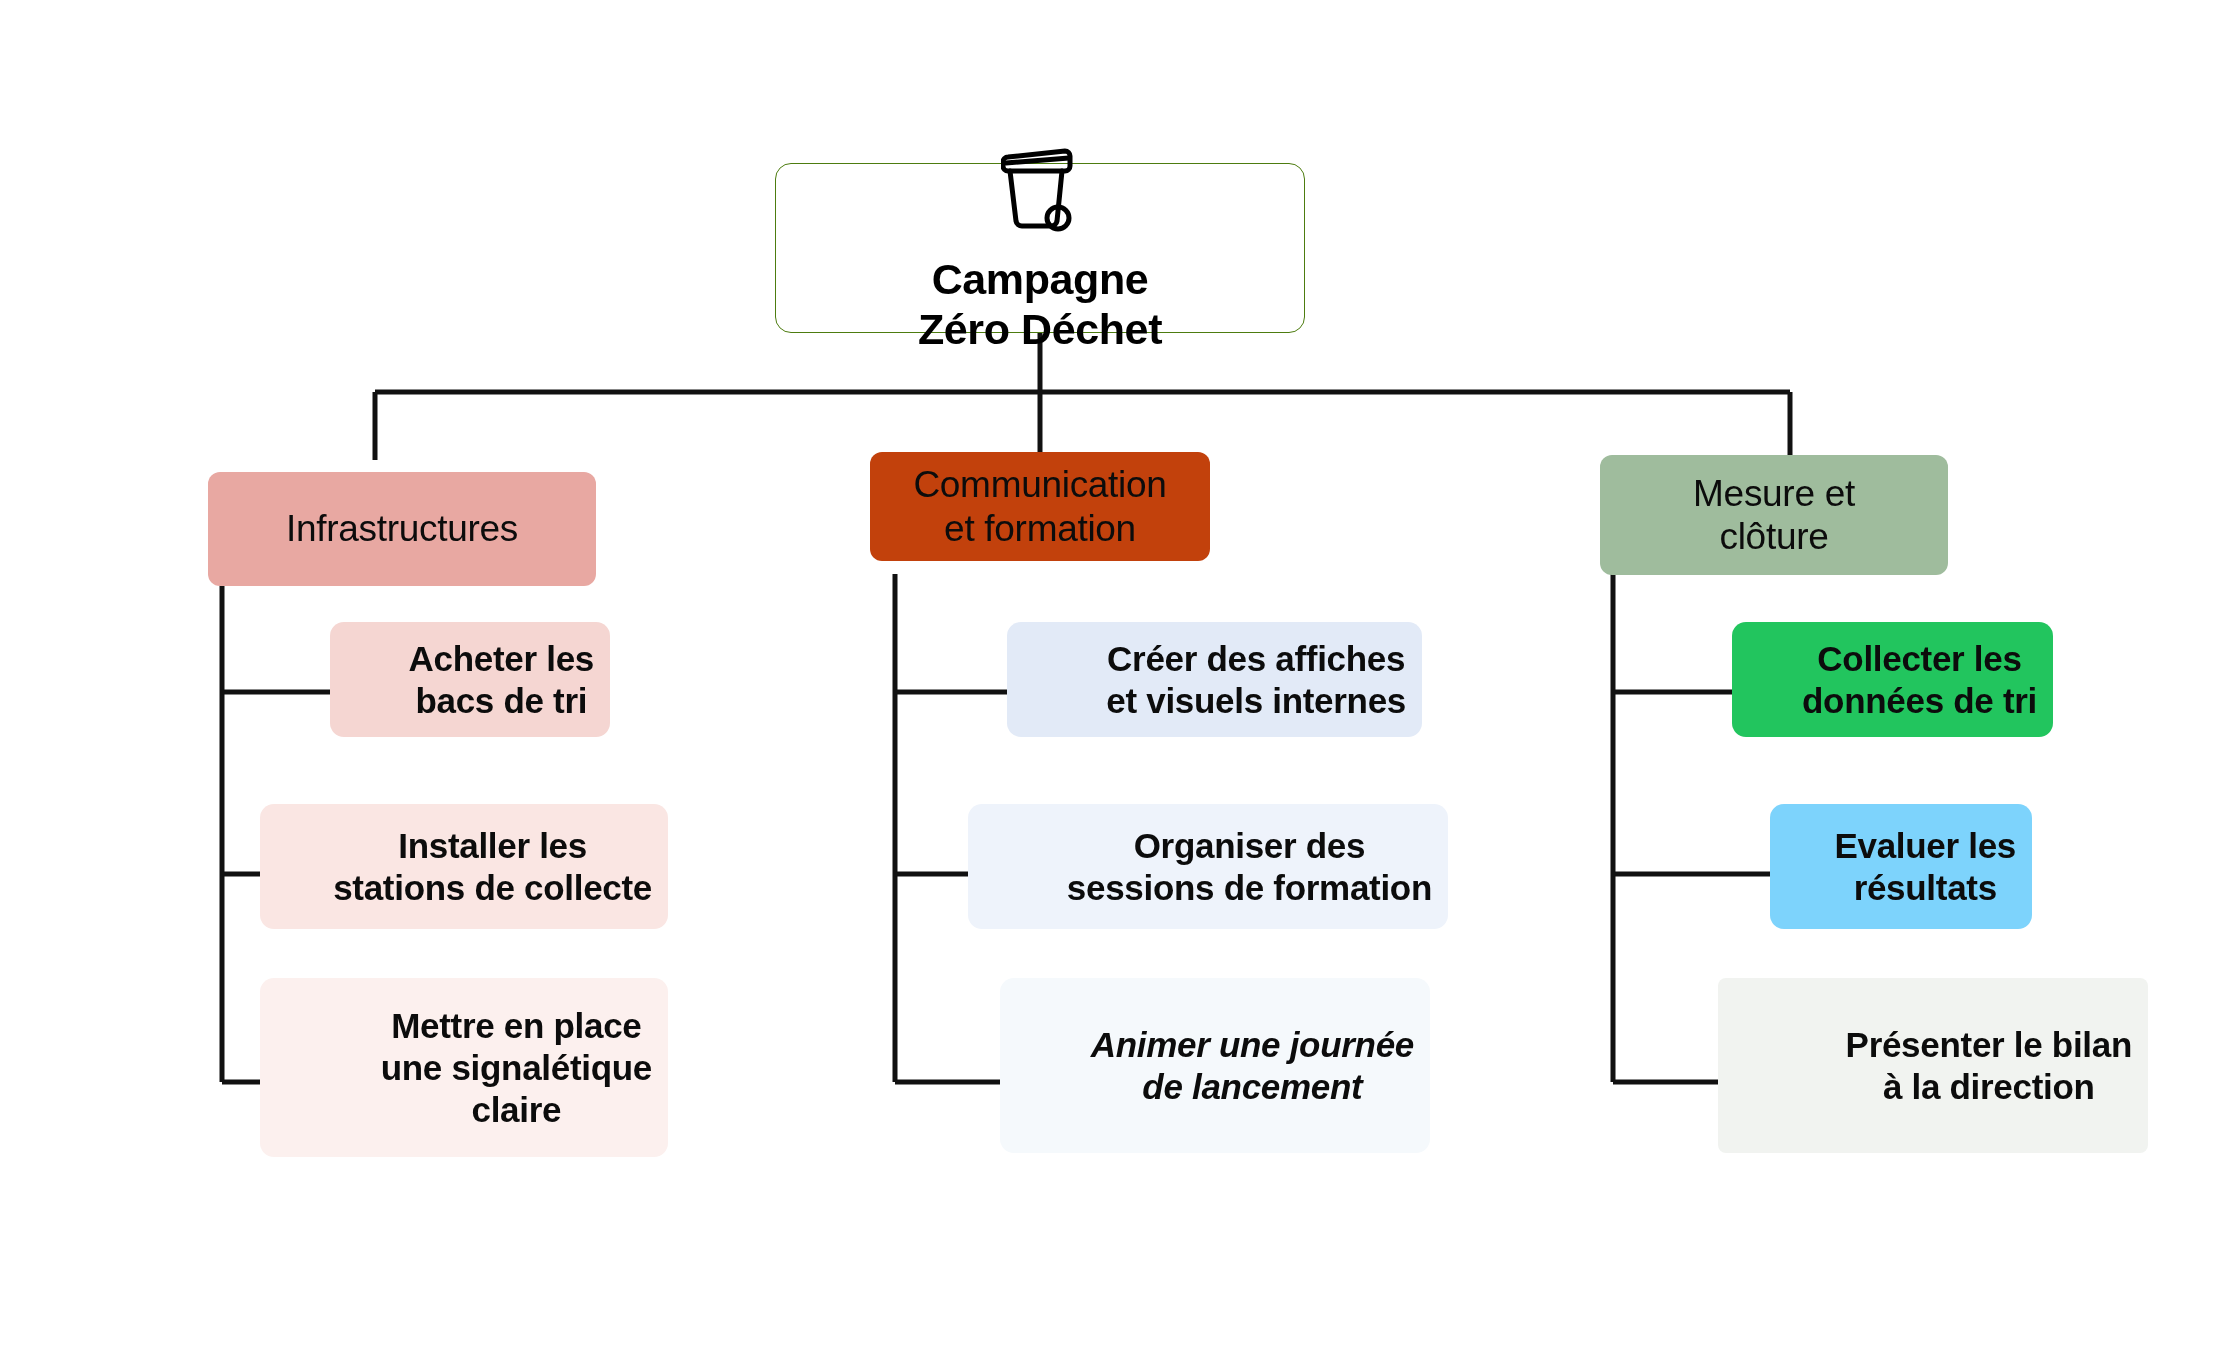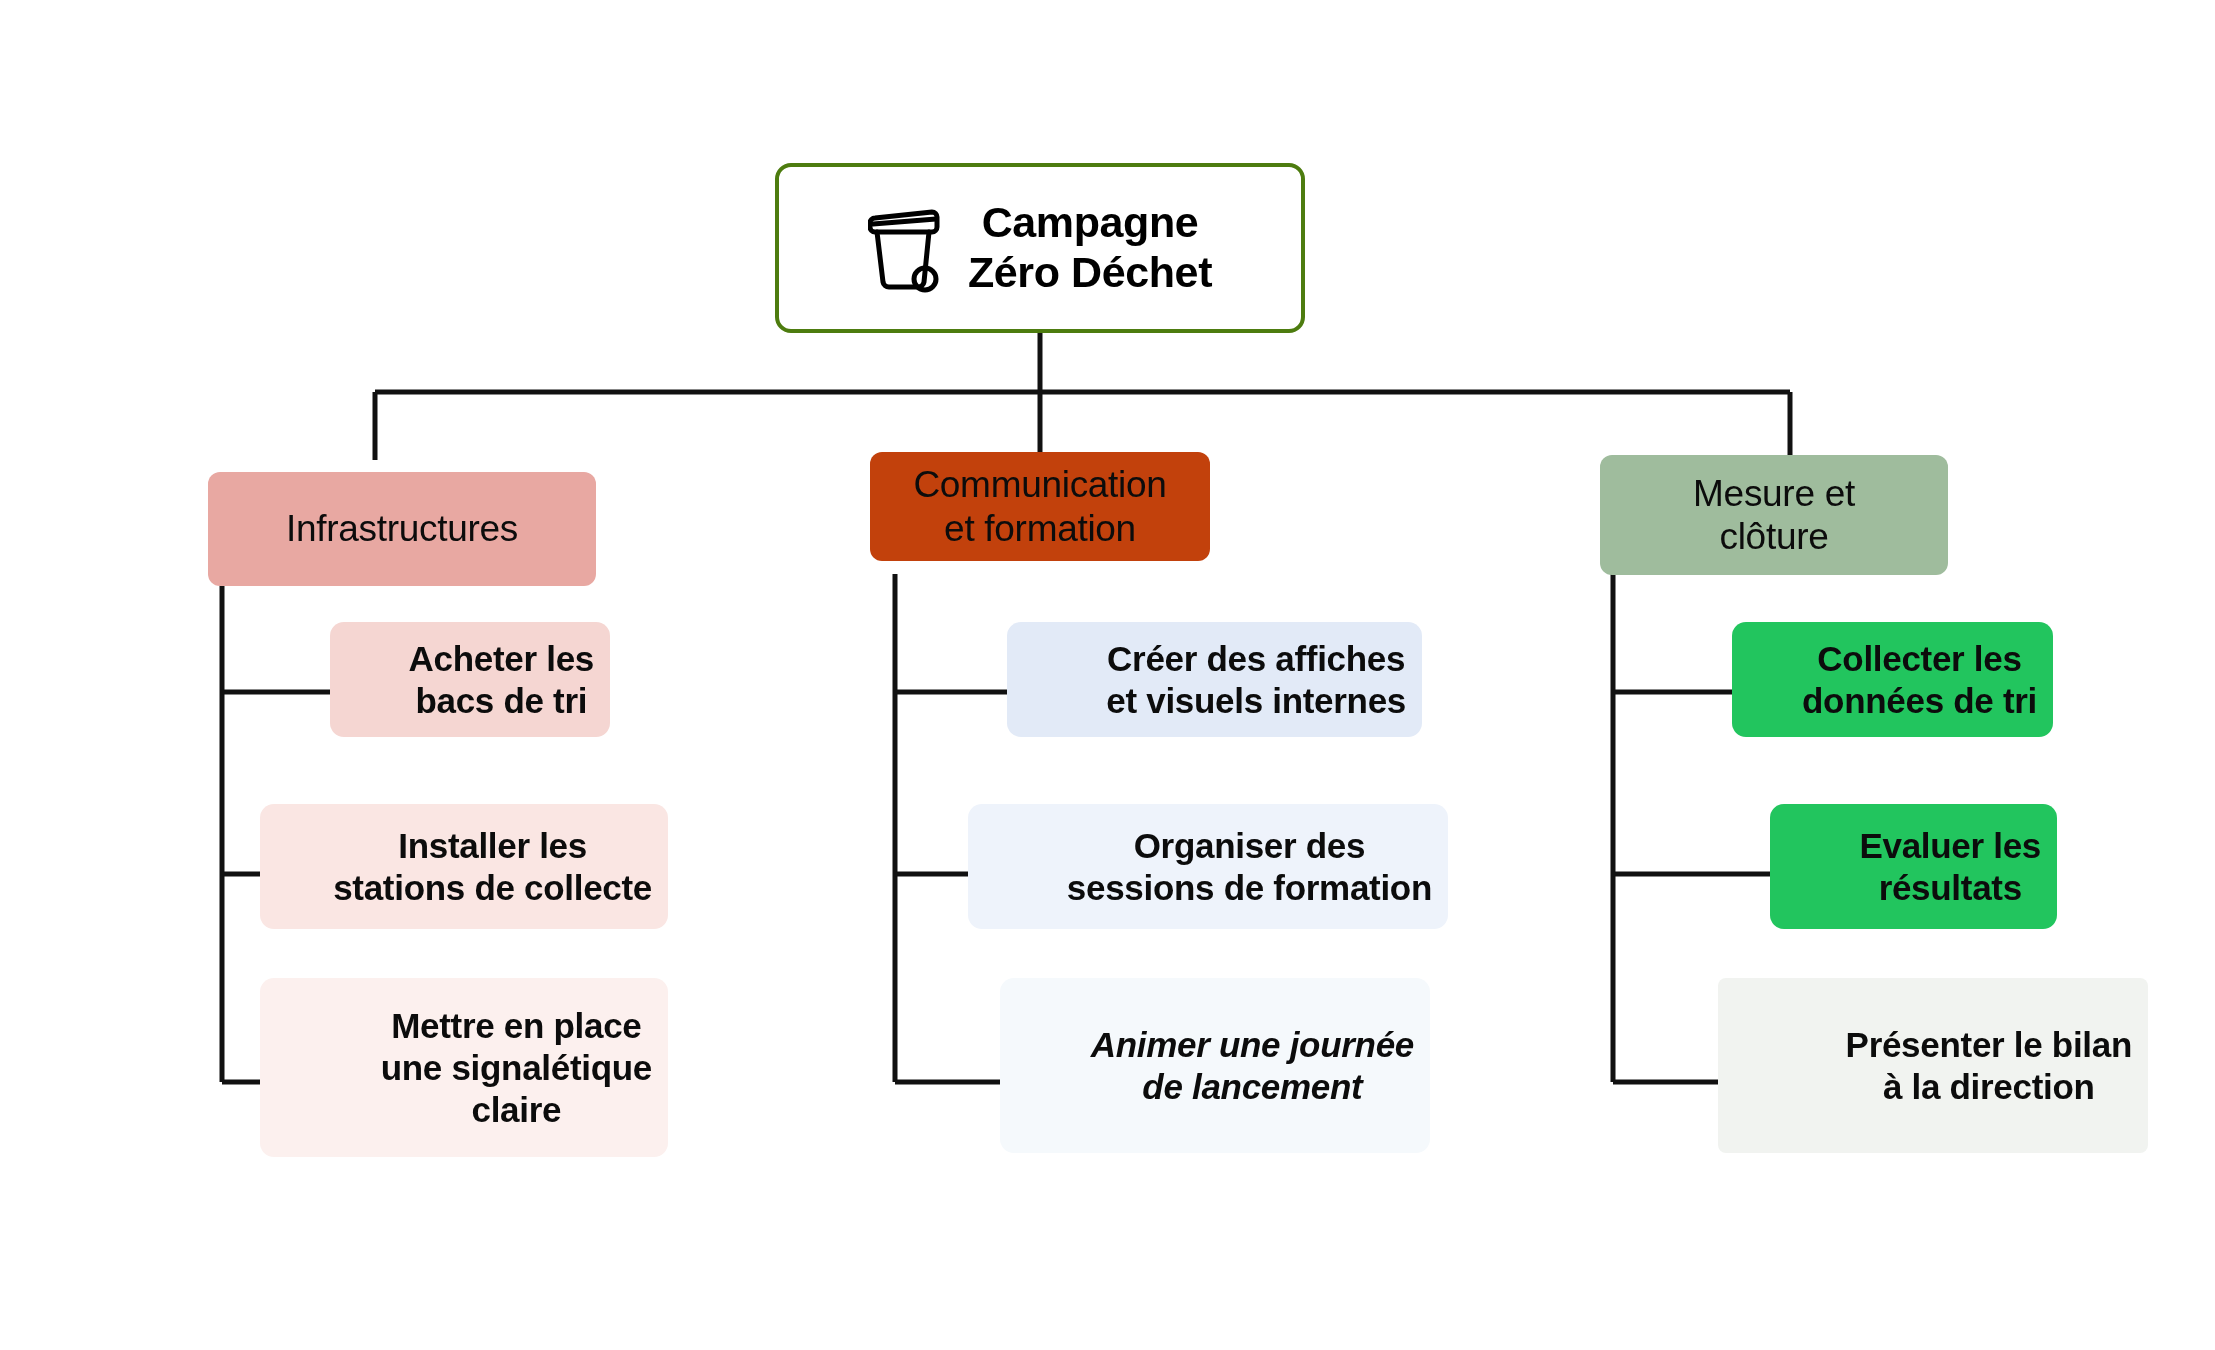--- a/index.html
+++ b/index.html
@@ -27,26 +27,26 @@
     width: 2215px;
     height: 1350px;
     z-index: 1;
   }
   
   .root-node {
     position: absolute;
     z-index: 2;
     box-sizing: border-box;
     display: flex;
-    flex-direction: row;
+    flex-direction: column;
     align-items: center;
     justify-content: center;
     gap: 22px;
     background: #ffffff;
-    border: 4px solid #4d7c0f;
+    border: 1px solid #4d7c0f;
     border-radius: 16px;
   }
   .root-label {
     font-size: 43px;
     font-weight: bold;
     line-height: 1.16;
     color: #000000;
     text-align: center;
     letter-spacing: -0.4px;
     white-space: pre-line;
@@ -188,21 +188,21 @@
   <div class="branch-head" style="left:1600px; top:455px; width:348px; height:120px; background:#9fbc9d;">
     <span class="head-text">Mesure et
 clôture</span>
   </div>
 
   <div class="leaf" style="left:1732px; top:622px; width:321px; height:115px; background:#22c55e;">
     <span class="leaf-text">Collecter les
 données de tri</span>
   </div>
 
-  <div class="leaf" style="left:1770px; top:804px; width:287px; height:125px; background:#22c55e;">
+  <div class="leaf" style="left:1770px; top:804px; width:262px; height:125px; background:#7dd3fc;">
     <span class="leaf-text">Evaluer les
 résultats</span>
   </div>
 
   <div class="leaf" style="left:1718px; top:978px; width:430px; height:175px; background:#f1f3f0;border-radius:8px;">
     <span class="leaf-text">Présenter le bilan
 à la direction</span>
   </div>
 
 </div>

